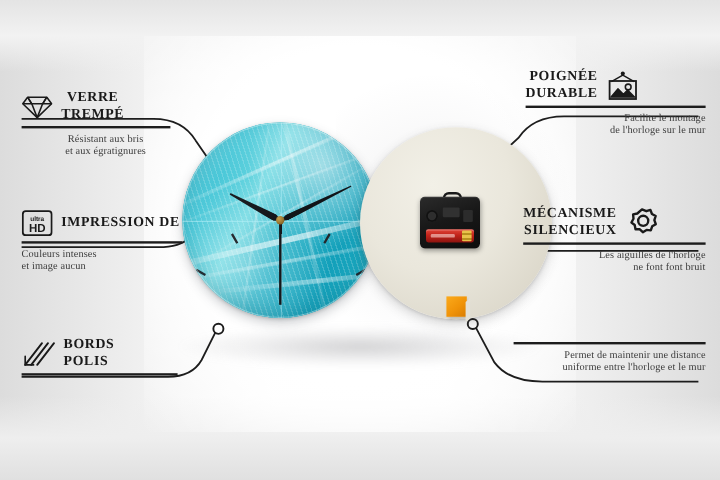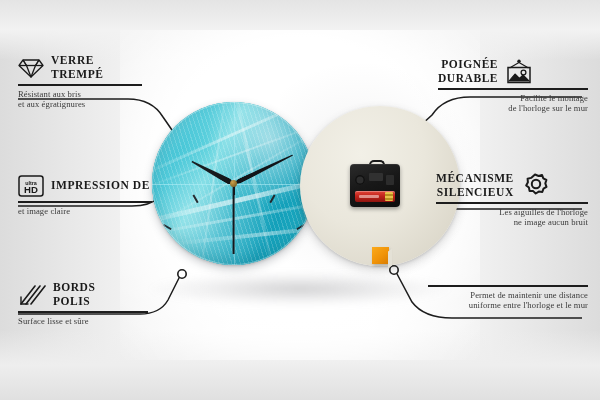--- a/index.html
+++ b/index.html
@@ -117,21 +117,21 @@
   .feat.right .head{justify-content:flex-start;}
   .feat .title{font-family:"Liberation Serif",serif;font-weight:700;
     font-size:11.5px;line-height:13.5px;letter-spacing:0.55px;color:#1a1a1a;text-transform:uppercase;}
   .feat.right .title{text-align:right;}
   .feat .rule{height:1.6px;background:#1d1d1d;margin-top:3px;}
   .feat .desc{font-family:"Liberation Serif",serif;font-size:8.6px;line-height:10.6px;
     color:#3a3a3a;margin-top:3px;letter-spacing:0.1px;}
   .feat.right .desc{text-align:right;}
   .icon{flex:0 0 auto;display:block;}
 
-  .f1{left:18px;top:54px;width:140px;}
+  .f1{left:18px;top:75px;width:140px;text-align:center;}
   .f1 .rule{width:124px;}
   .f2{left:18px;top:174px;width:142px;}
   .f2 .rule{width:134px;}
   .f3{left:18px;top:281px;width:140px;}
   .f3 .rule{width:130px;}
   .f4{right:12px;top:58px;width:150px;}
   .f4 .rule{width:150px;margin-left:auto;}
   .f5{right:12px;top:172px;width:152px;}
   .f5 .rule{width:152px;margin-left:auto;}
   .f6{right:12px;top:282px;width:160px;}
@@ -267,43 +267,41 @@
         <rect x="1" y="2" width="24" height="20" rx="2.5" fill="none" stroke="#1a1a1a" stroke-width="1.5"></rect>
         <text x="13" y="10.5" font-family="Liberation Sans, sans-serif" font-size="5.4" font-weight="bold" fill="#1a1a1a" text-anchor="middle">ultra</text>
         <text x="13" y="19" font-family="Liberation Sans, sans-serif" font-size="9.6" font-weight="bold" fill="#1a1a1a" text-anchor="middle">HD</text>
       </svg>
       <div class="title">
         <div>IMPRESSION DE</div>
       </div>
     </div>
     <div class="rule"></div>
     <div class="desc">
-      <div>et image claire</div>
+      <div>Couleurs intenses</div>
+      <div>et image aucun</div>
     </div>
   </div>
 
   <div class="feat left f3">
     <div class="head">
       <svg class="icon" width="28" height="22" viewBox="0 0 28 22">
         <g stroke="#1a1a1a" stroke-width="1.6" fill="none" stroke-linecap="round">
           <path d="M3,20 L17,2"></path>
           <path d="M8,20 L22,2"></path>
           <path d="M13,20 L27,2"></path>
           <path d="M3,13 L3,20 L10,20" stroke-width="1.4"></path>
         </g>
       </svg>
       <div class="title">
         <div>BORDS</div>
         <div>POLIS</div>
       </div>
     </div>
     <div class="rule"></div>
-    <div class="desc">
-      <div>Surface lisse et sûre</div>
-    </div>
   </div>
 
   <div class="feat right f4">
     <div class="head">
       <div class="title">
         <div>POIGNÉE</div>
         <div>DURABLE</div>
       </div>
       <svg class="icon" width="28" height="26" viewBox="0 0 28 26">
         <circle cx="14" cy="2.2" r="1.7" fill="#1a1a1a"></circle>
@@ -331,21 +329,21 @@
           <path d="M14,2.5 L17.6,4.0 L21,2.9 L22.3,6.3 L25.4,8.0 L24.3,11.4 L25.5,14.8 L22.5,16.6
                    L21.3,20.0 L17.8,19.6 L14.7,21.5 L12.2,19.1 L8.6,19.0 L7.9,15.5 L5.2,13.4
                    L6.9,10.3 L6.6,6.7 L10.1,5.9 Z"></path>
           <circle cx="15" cy="12" r="4.2"></circle>
         </g>
       </svg>
     </div>
     <div class="rule"></div>
     <div class="desc">
       <div>Les aiguilles de l'horloge</div>
-      <div>ne image aucun bruit</div>
+      <div>ne font font bruit</div>
     </div>
   </div>
 
   <div class="feat right f6">
     <div class="rule"></div>
     <div class="desc">
       <div>Permet de maintenir une distance</div>
       <div>uniforme entre l'horloge et le mur</div>
     </div>
   </div>

